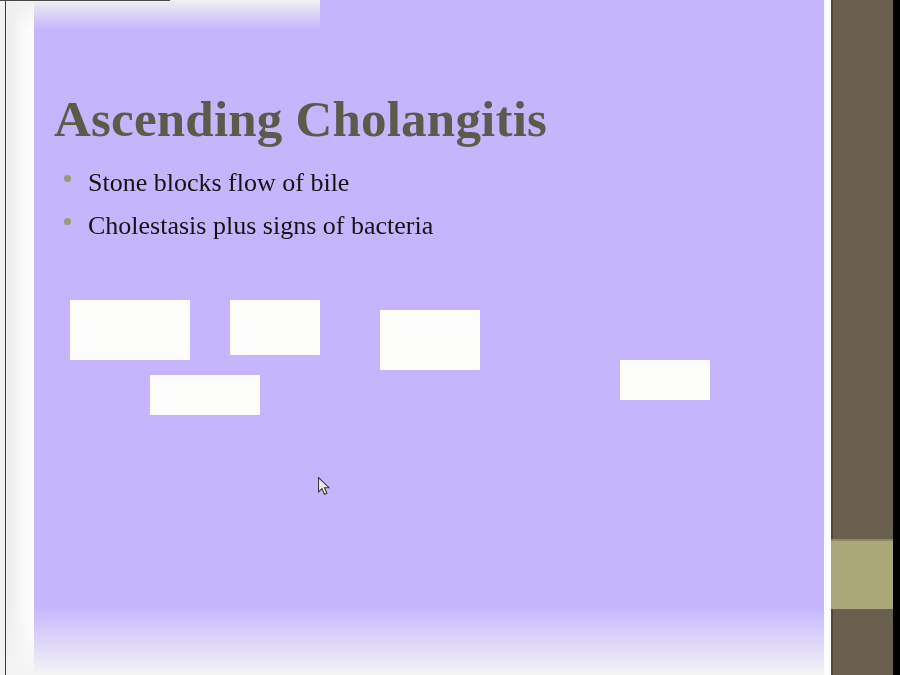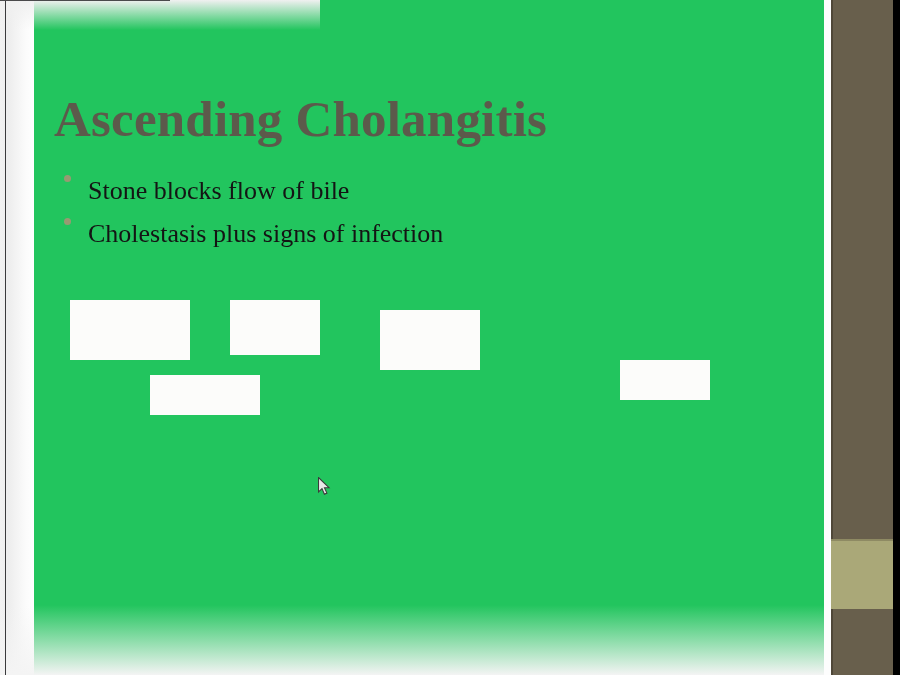--- a/index.html
+++ b/index.html
@@ -11,21 +11,21 @@
   body {
     width: 900px;
     height: 675px;
     overflow: hidden;
   }
 
   #slide {
     position: relative;
     width: 900px;
     height: 675px;
-    background: #22c55e;
+    background: #c4b5fd;
     overflow: hidden;
     font-family: "Liberation Serif", "DejaVu Serif", serif;
   }
 
   
   .edge-shade-left {
     position: absolute;
     left: 0;
     top: 0;
     width: 34px;
@@ -150,21 +150,21 @@
     left: 4px;
     top: 13px;
     width: 7px;
     height: 7px;
     border-radius: 50%;
     background: #989a72;
   }
   .bullet-text {
     position: absolute;
     left: 28px;
-    top: 12px;
+    top: 4px;
     font-size: 26px;
     line-height: 34px;
     color: #141414;
     white-space: nowrap;
   }
 
   
   .ghost {
     position: absolute;
     background: #fcfcfa;
@@ -202,21 +202,21 @@
   <div class="bullets">
 
     <div class="bullet-row">
       <span class="bullet-dot"></span>
       <span class="bullet-text">Stone blocks flow of bile</span>
     </div>
 
 
     <div class="bullet-row">
       <span class="bullet-dot"></span>
-      <span class="bullet-text">Cholestasis plus signs of infection</span>
+      <span class="bullet-text">Cholestasis plus signs of bacteria</span>
     </div>
 
   </div>
 
   <div class="sidebar-gap-white"></div>
   <div class="sidebar"></div>
   <div class="sidebar-inner-line"></div>
   <div class="sidebar-accent-top-line"></div>
   <div class="sidebar-accent"></div>
   <div class="right-black-border"></div>

